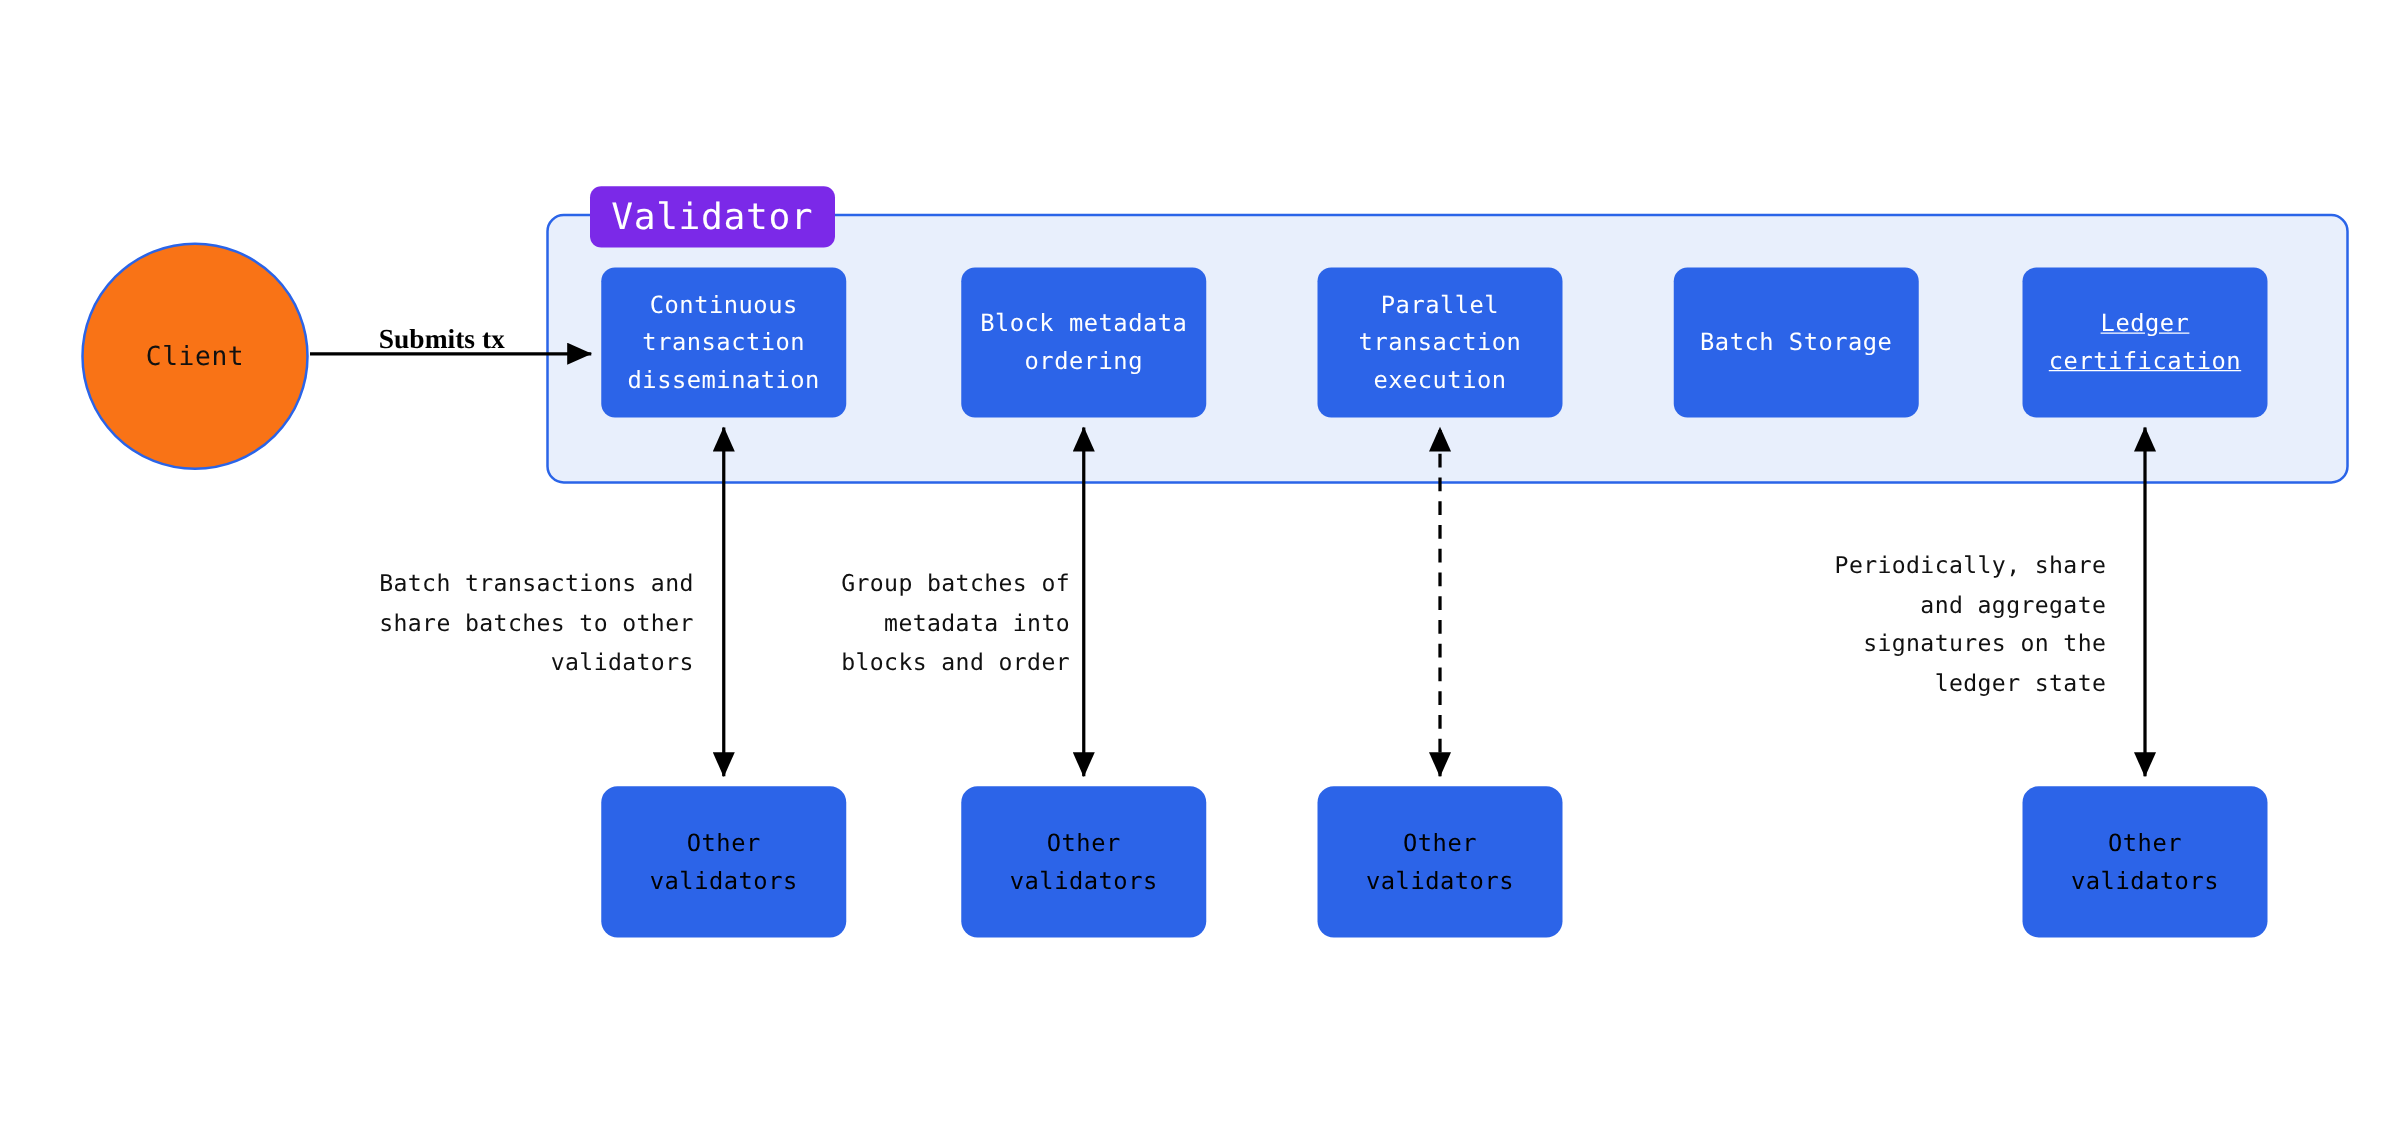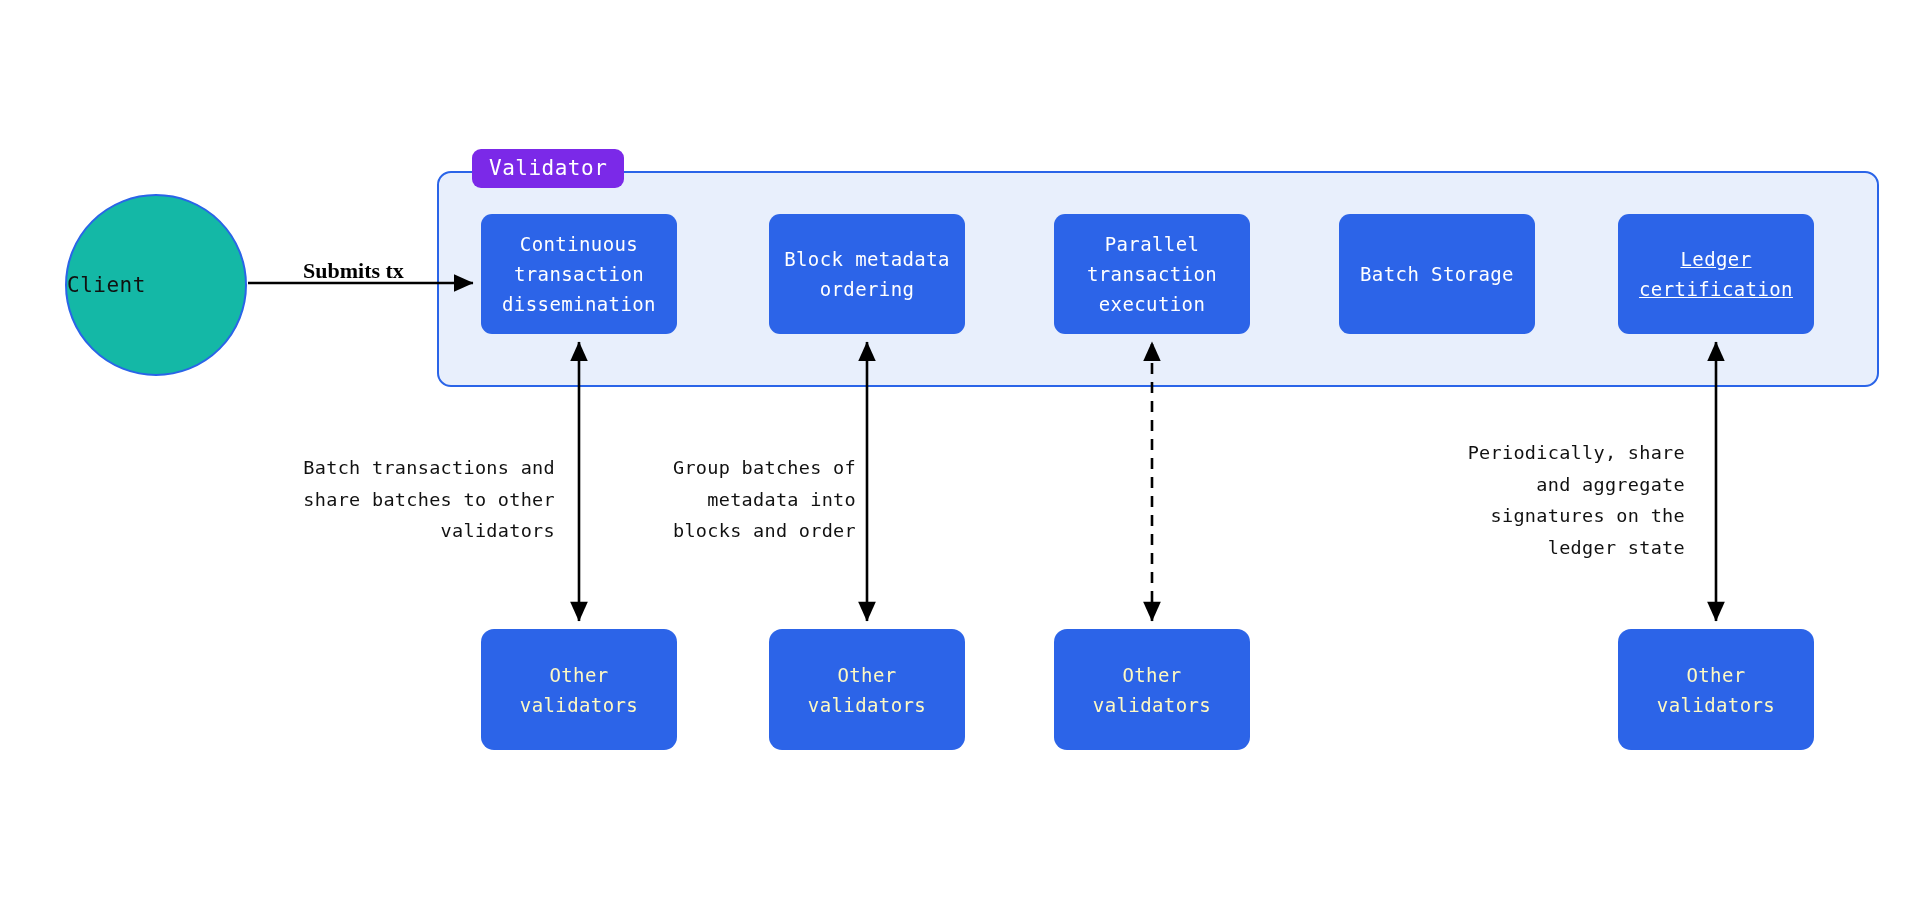--- a/index.html
+++ b/index.html
@@ -34,41 +34,41 @@
     border: 2px solid #2a64e8;
     border-radius: 14px;
     box-sizing: border-box;
   }
   #validator-tag {
     position: absolute;
     left: 472px;
     top: 149px;
     background: #7b29e8;
     color: #ffffff;
-    font-size: 21px;
+    font-size: 29px;
     letter-spacing: 0.5px;
     padding: 7px 17px 8px 17px;
     border-radius: 9px;
     white-space: nowrap;
   }
 
   
   #client-node {
     position: absolute;
     left: 65px;
     top: 194px;
     width: 182px;
     height: 182px;
     border-radius: 50%;
-    background: #14b8a6;
+    background: #f97316;
     border: 2.5px solid #2a64e8;
     box-sizing: border-box;
     display: flex;
     align-items: center;
-    justify-content: flex-start;
+    justify-content: center;
     color: #111111;
     font-size: 21px;
     letter-spacing: 0.5px;
   }
 
   #submits-tx-label {
     position: absolute;
     left: 303px;
     top: 258px;
     font-family: Liberation Serif, serif;
@@ -97,21 +97,21 @@
   }
 
   
   .other-box {
     position: absolute;
     top: 629px;
     width: 196px;
     height: 121px;
     background: #2c64e8;
     border-radius: 13px;
-    color: #fef9c3;
+    color: #000000;
     font-size: 19px;
     line-height: 30px;
     letter-spacing: 0.4px;
     display: flex;
     align-items: center;
     justify-content: center;
     text-align: center;
     box-sizing: border-box;
     white-space: pre-line;
   }

